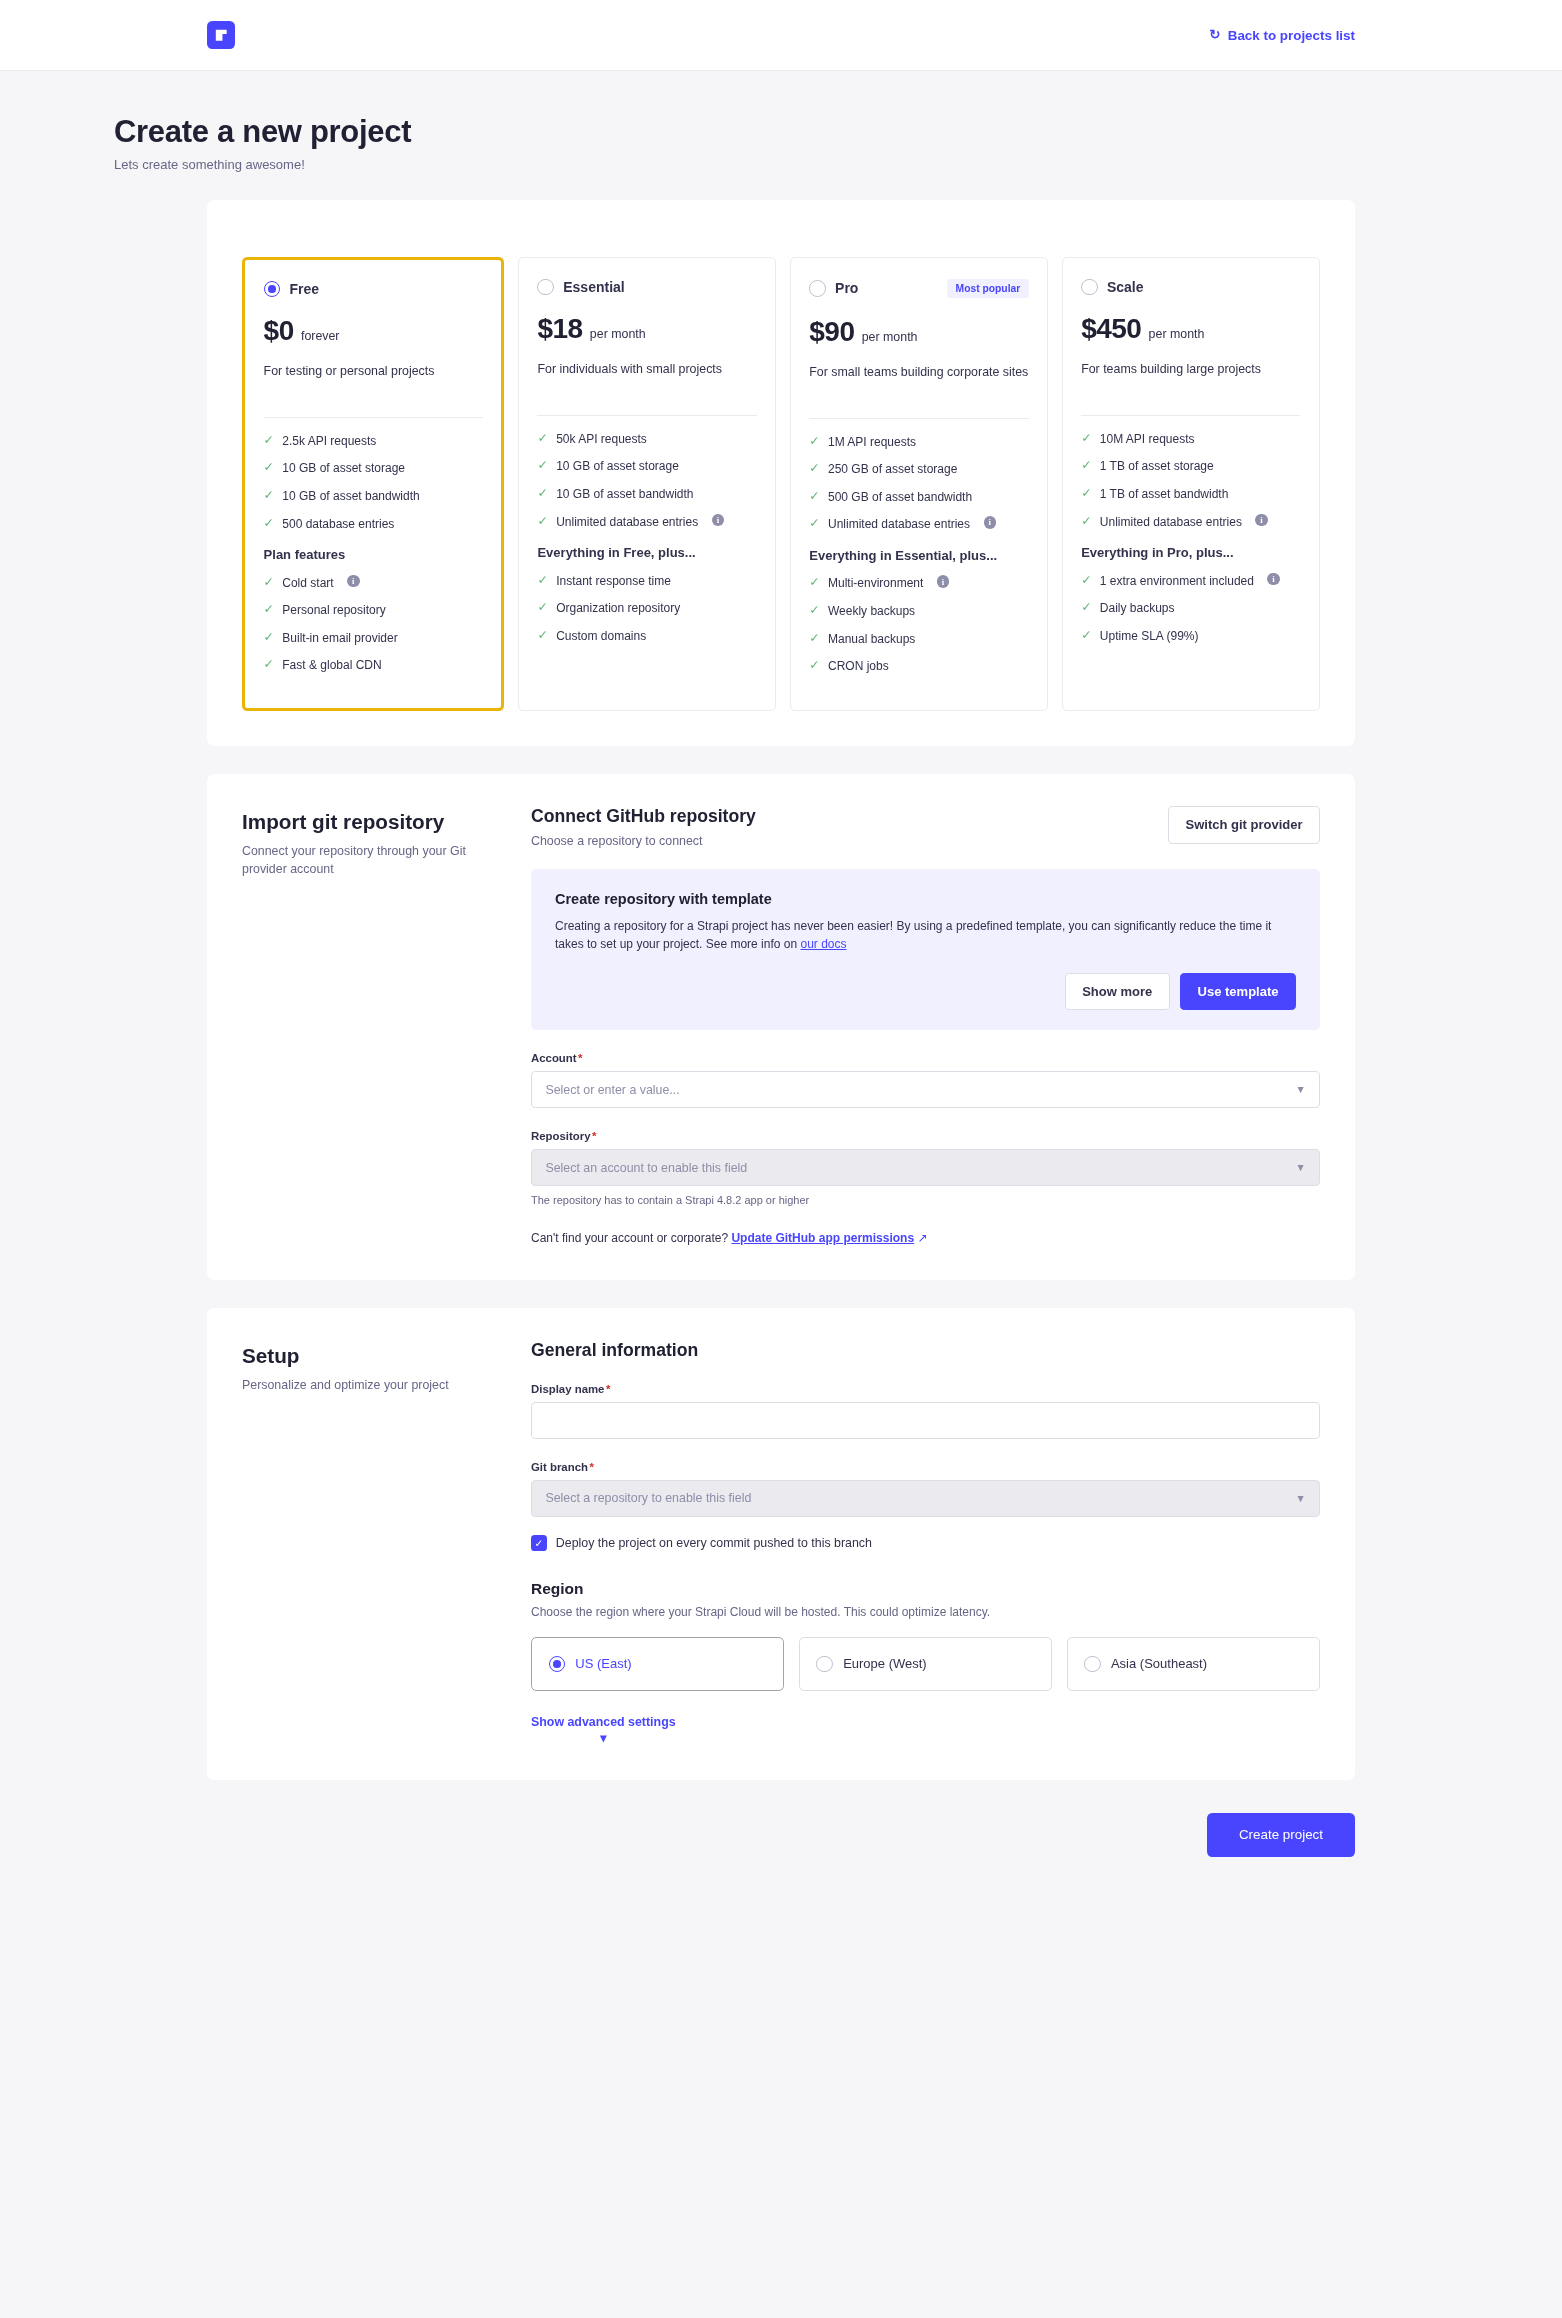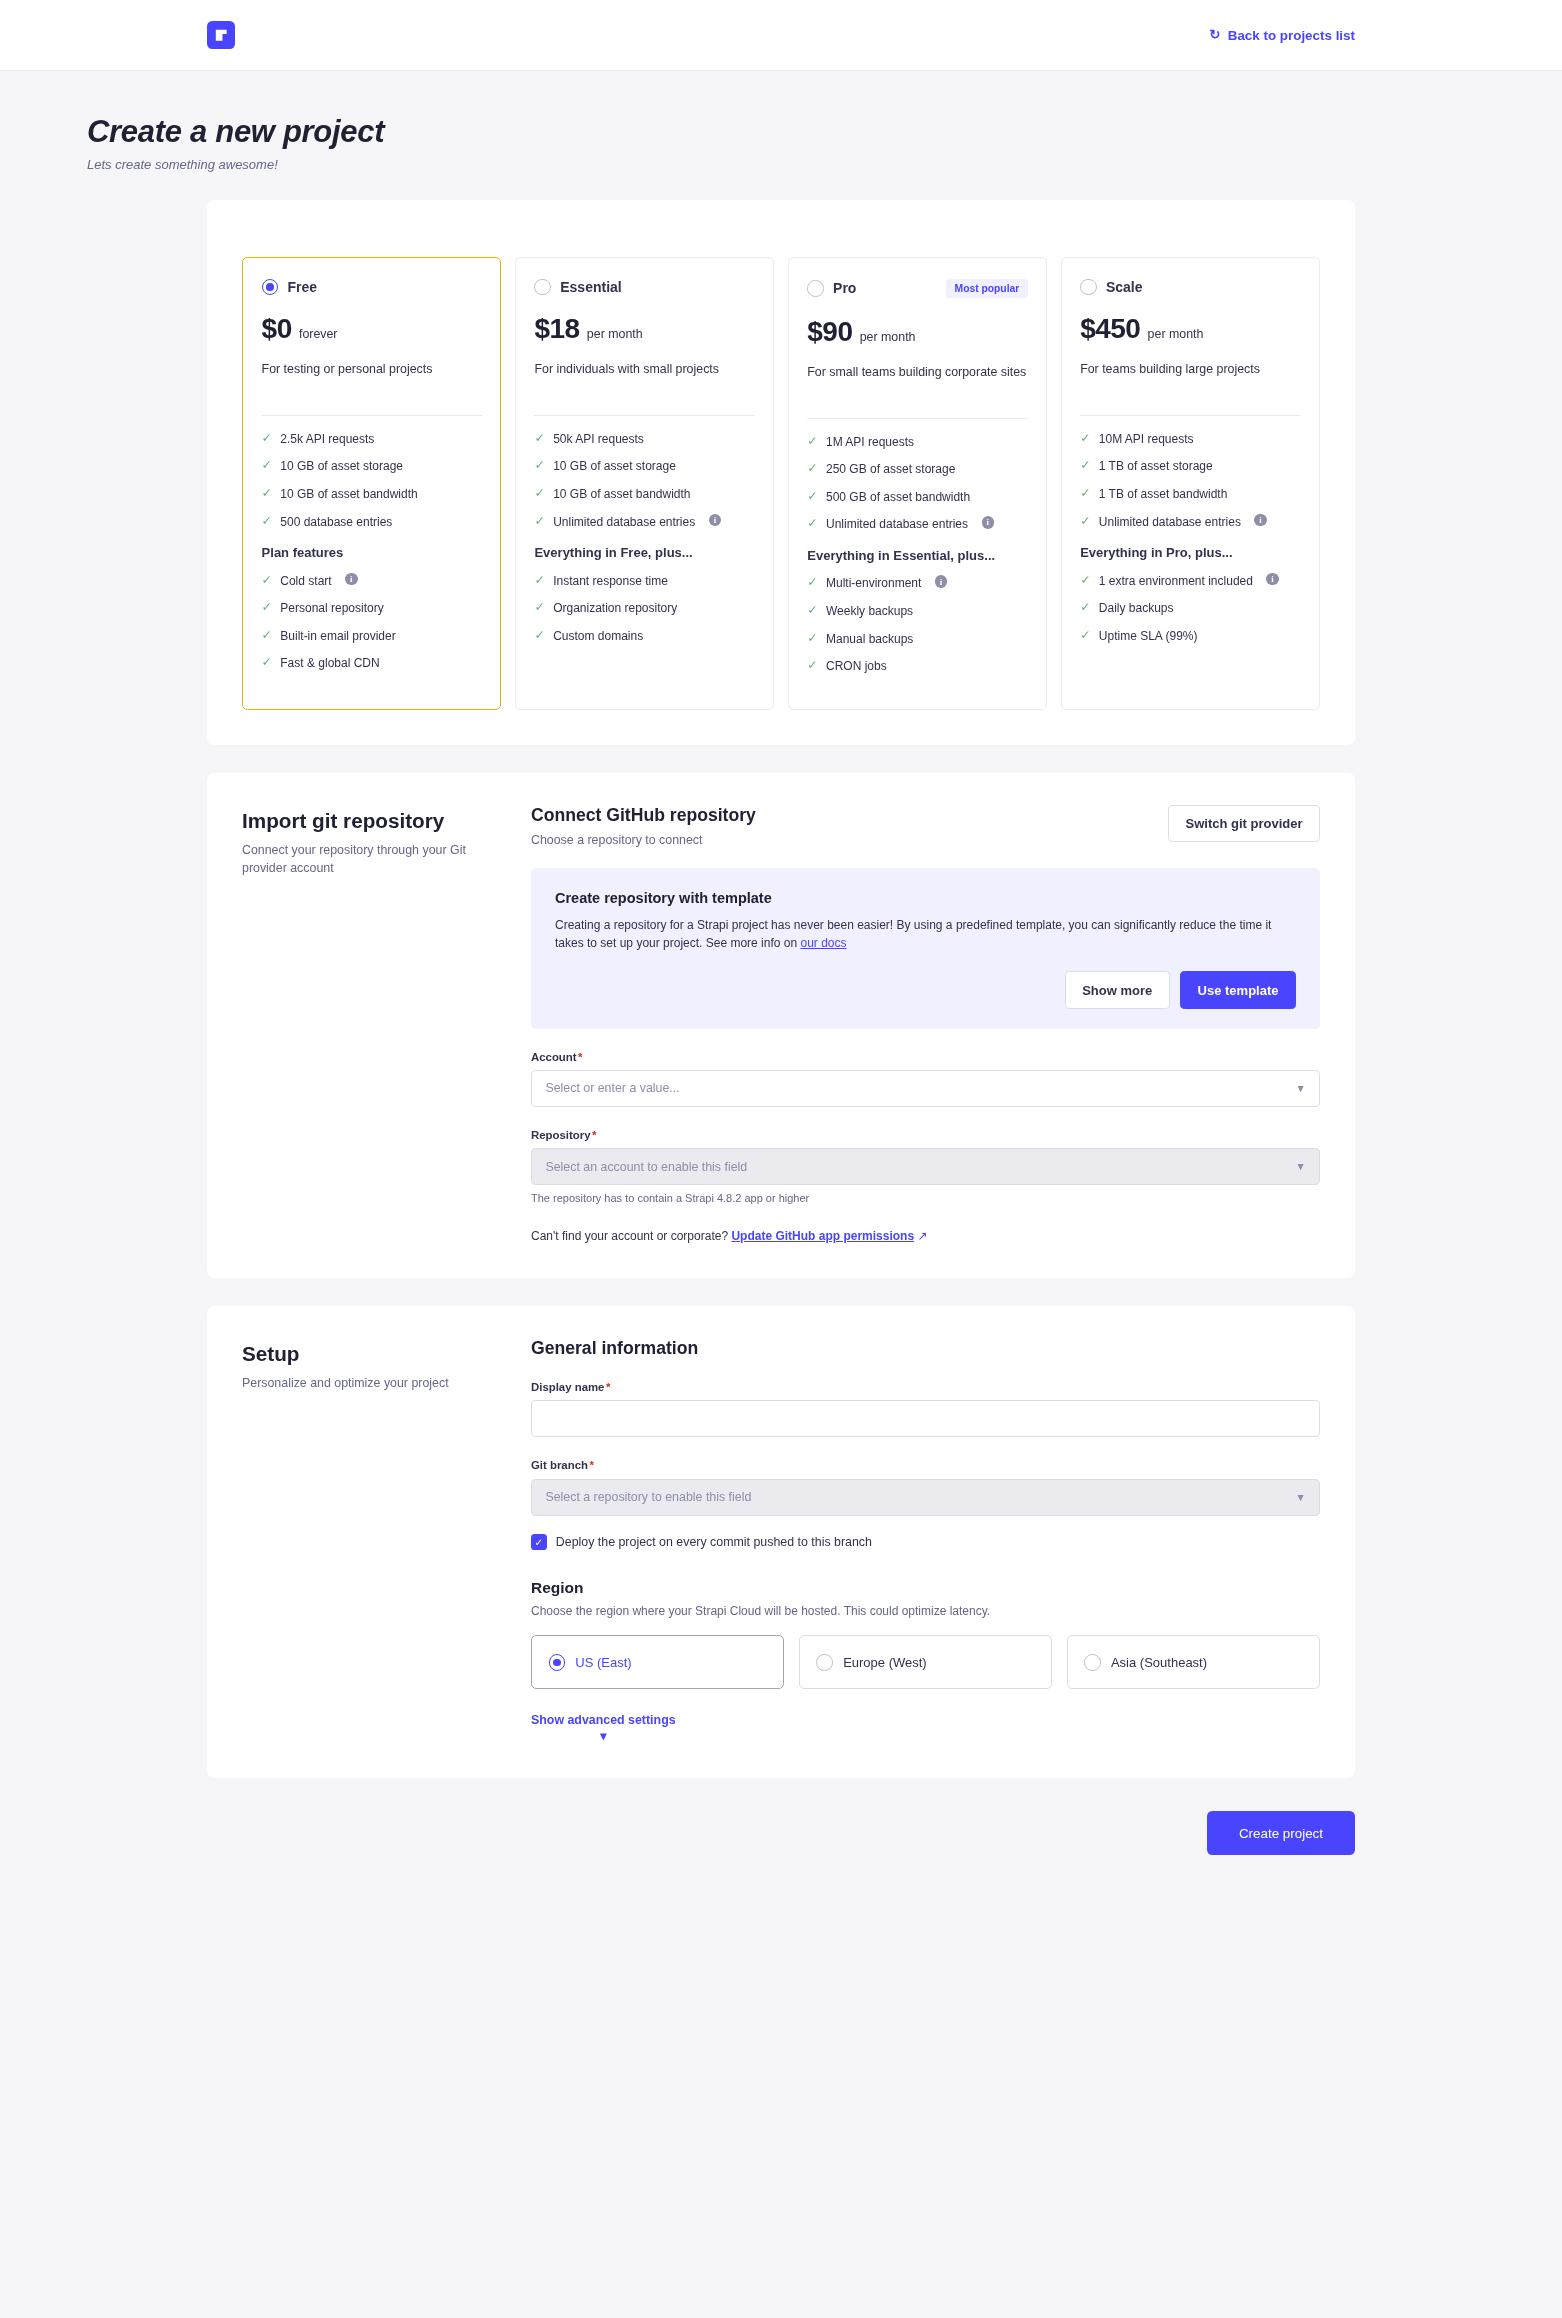--- a/index.html
+++ b/index.html
@@ -29,21 +29,21 @@
   }
   .logo svg { display: block; }
   .back-link {
     display: flex; align-items: center; gap: 7.2px;
     color: #4945ff; font-size: 13.4px; font-weight: 600;
     cursor: pointer;
   }
   .back-link .ico { font-size: 13.4px; line-height: 1; }
 
   
-  .page-head { padding: 43px 207px 0 87px; font-style: italic; }
+  .page-head { padding: 43px 207px 0 114px; }
   .page-title { font-size: 31px; font-weight: 700; color: #212134; letter-spacing: -0.3px; }
   .page-sub { font-size: 13px; color: #666687; margin-top: 7.2px; }
 
   
   .wrap { padding: 0 207px; }
   .card {
     background: #ffffff;
     border-radius: 7.2px;
     margin-top: 28px;
     padding: 32px 35px 35px 35px;
@@ -74,21 +74,21 @@
   .plans { display: flex; gap: 13.4px; margin-top: 25px; }
   .plan {
     flex: 1;
     border: 0.5px solid #eaeaef;
     border-radius: 5.2px;
     padding: 20.7px 18.6px 23px 18.6px;
     background: #fff;
     position: relative;
     cursor: pointer;
   }
-  .plan.selected { border: 1px solid #eab308; }
+  .plan.selected { border: 3px solid #eab308; }
   .plan-top { display: flex; align-items: center; gap: 9.3px; }
   .radio {
     width: 16.5px; height: 16.5px; border-radius: 50%;
     border: 0.5px solid #c0c0cf; background: #fff;
     display: inline-flex; align-items: center; justify-content: center;
     flex: none;
   }
   .radio.on { border: 1px solid #4945ff; }
   .radio.on::after {
     content: ""; width: 7.7px; height: 7.7px; border-radius: 50%; background: #4945ff;

